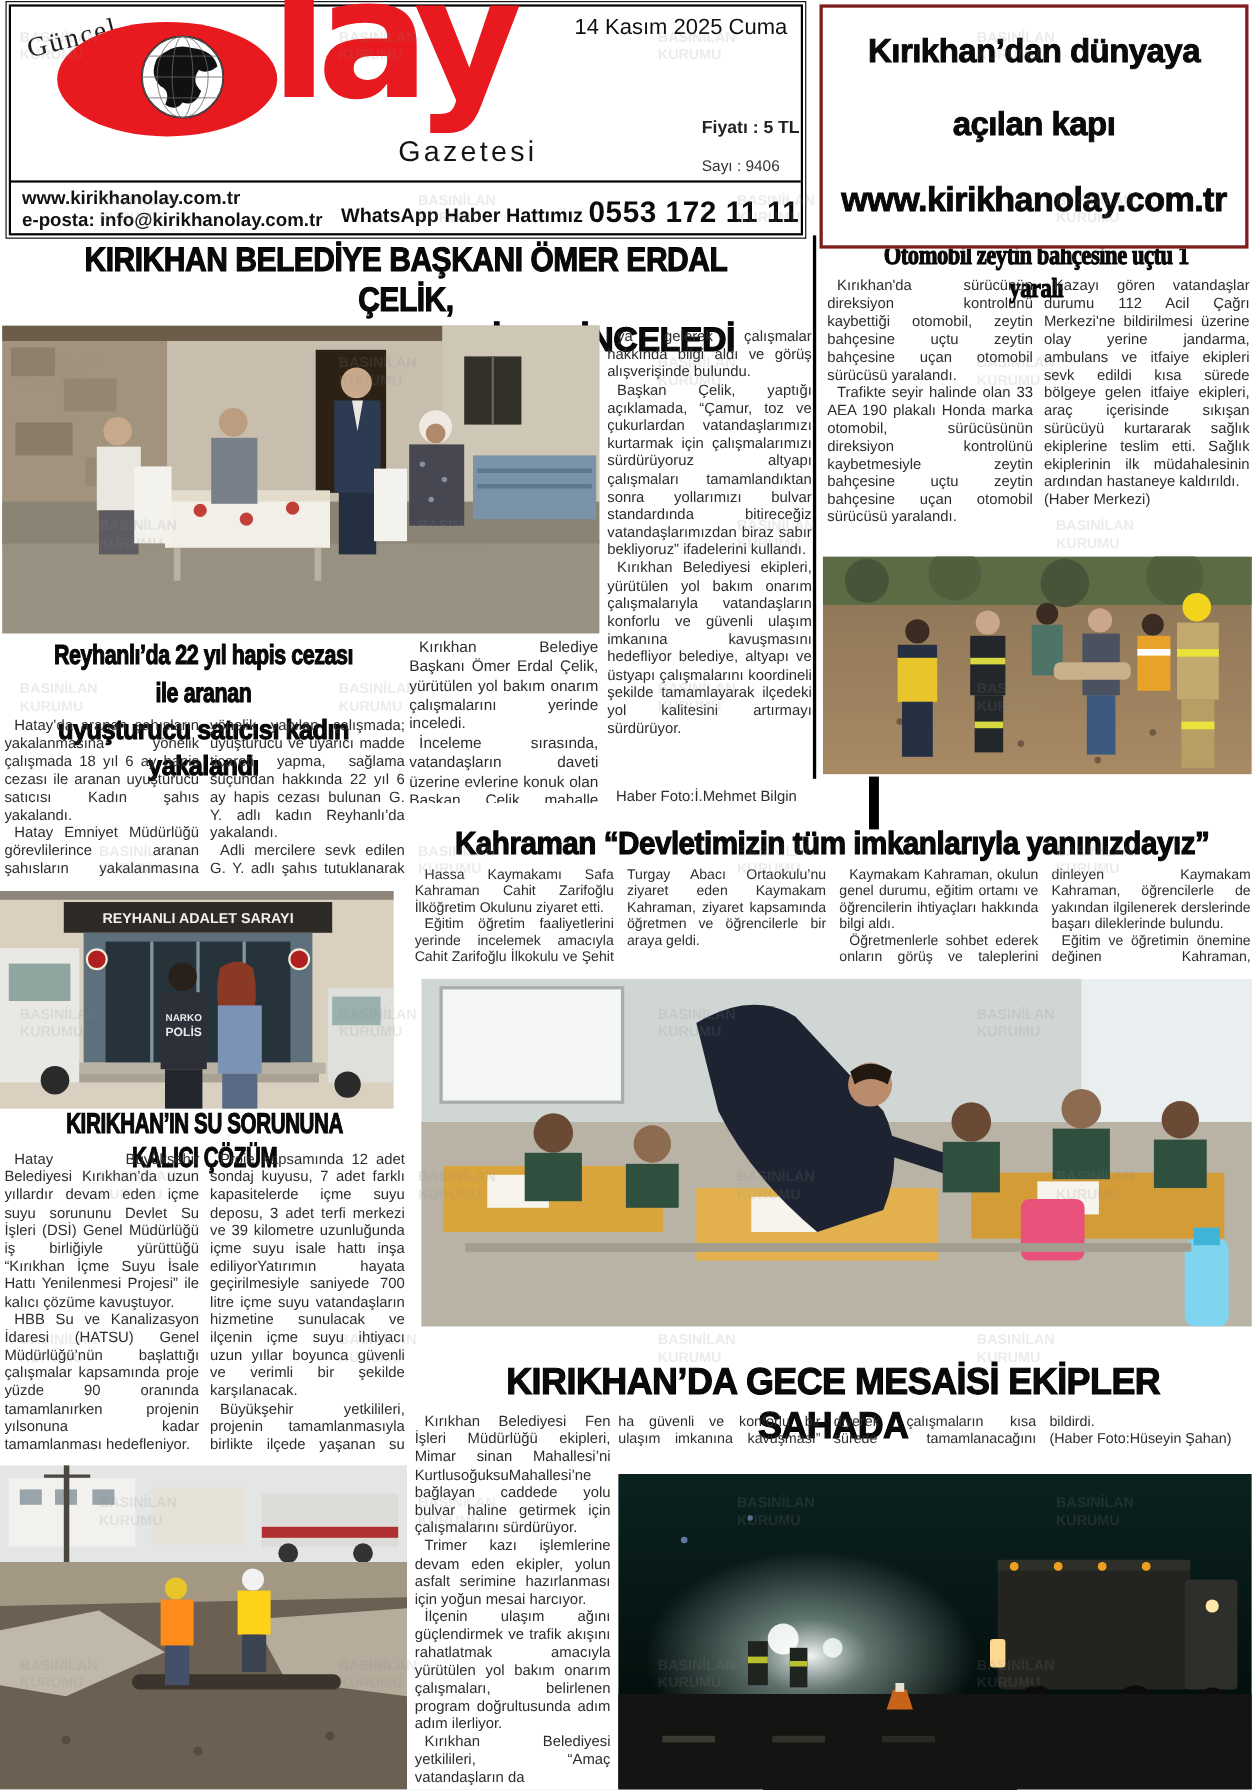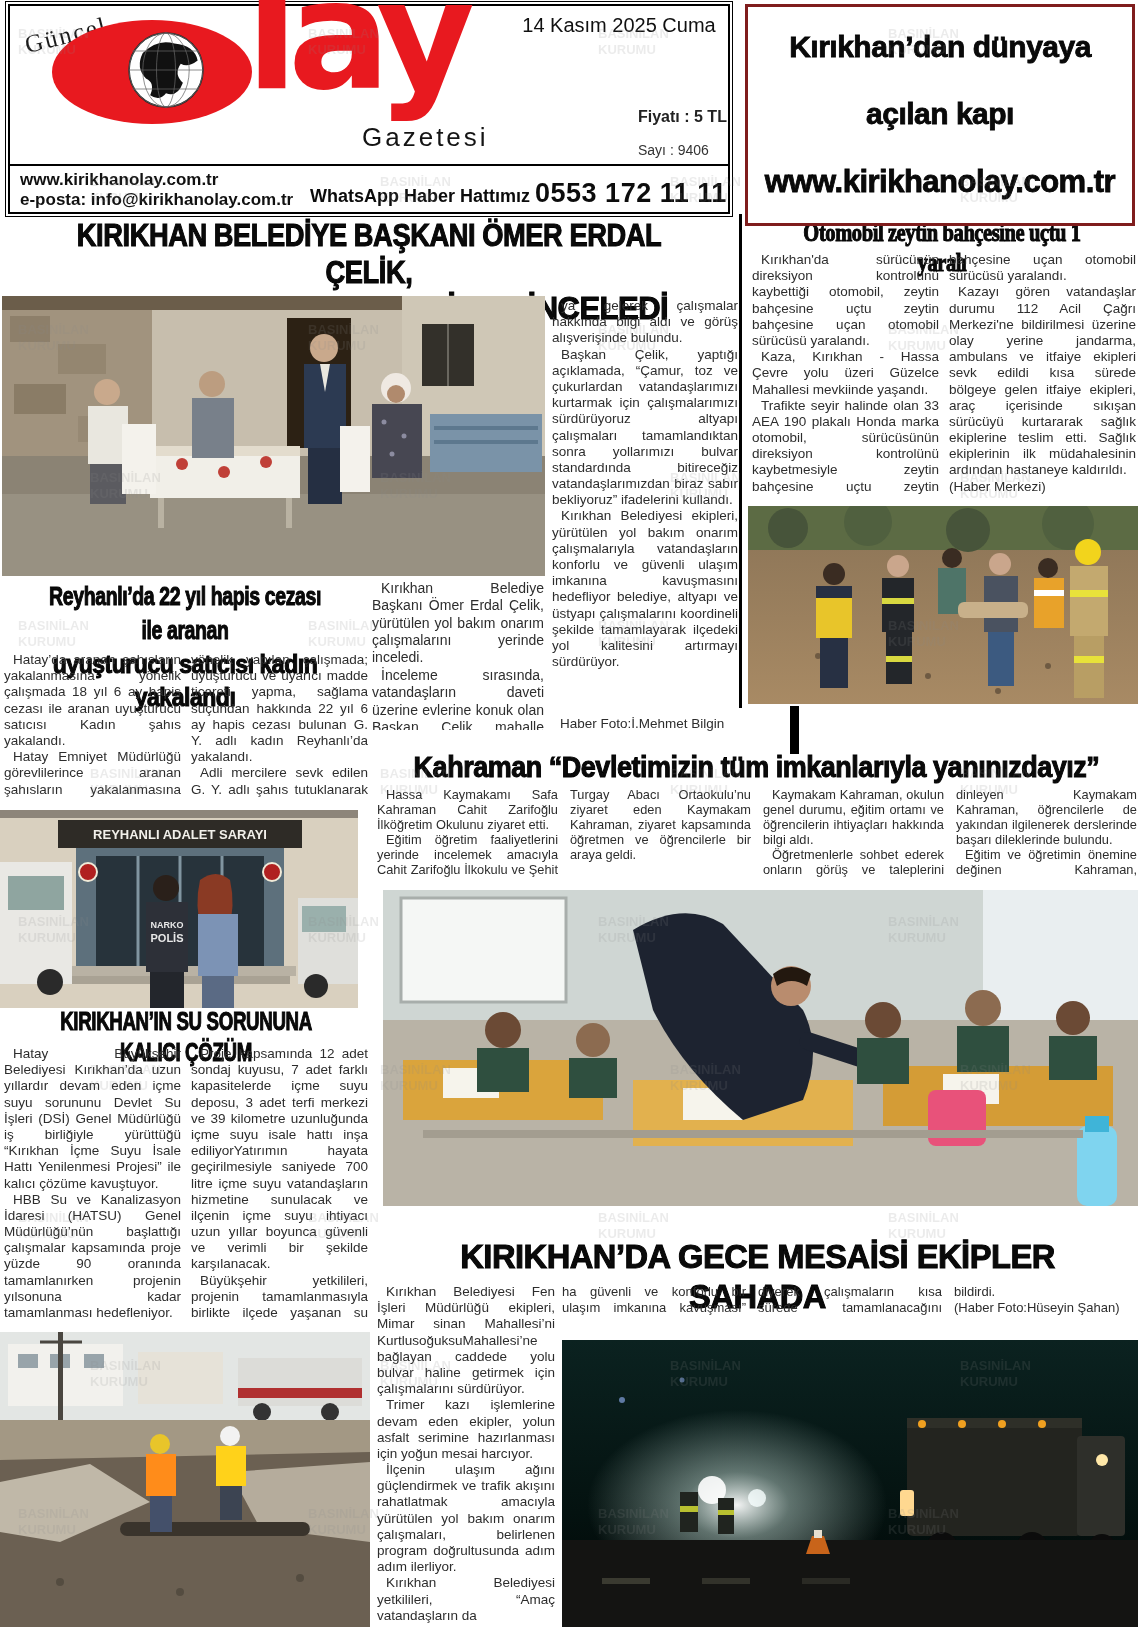--- a/index.html
+++ b/index.html
@@ -187,21 +187,20 @@
       <rect x="198" y="104" width="40" height="62" fill="#7c93b5"></rect>
       <rect x="202" y="166" width="32" height="32" fill="#5a6a84"></rect>
     </svg>
   </div>
 
   <div class="abs hl" style="left:748px;top:218px;width:388px;font-size:25px;font-family:Liberation Serif, serif;">
     <span style="transform:scaleX(0.82);">Otomobil zeytin bahçesine uçtu 1 yaralı</span>
   </div>
   <div class="abs bodytxt cols2" style="left:752px;top:252px;width:384px;height:252px;">
     <p>Kırıkhan'da sürücünün direksiyon kontrolünü kaybettiği otomobil, zeytin bahçesine uçtu zeytin bahçesine uçan otomobil sürücüsü yaralandı.</p>
-    <p>Kaza, Kırıkhan - Hassa Çevre yolu üzeri Güzelce Mahallesi mevkiinde yaşandı.</p>
     <p>Trafikte seyir halinde olan 33 AEA 190 plakalı Honda marka otomobil, sürücüsünün direksiyon kontrolünü kaybetmesiyle zeytin bahçesine uçtu zeytin bahçesine uçan otomobil sürücüsü yaralandı.</p>
     <p>Kazayı gören vatandaşlar durumu 112 Acil Çağrı Merkezi'ne bildirilmesi üzerine olay yerine jandarma, ambulans ve itfaiye ekipleri sevk edildi kısa sürede bölgeye gelen itfaiye ekipleri, araç içerisinde sıkışan sürücüyü kurtararak sağlık ekiplerine teslim etti. Sağlık ekiplerinin ilk müdahalesinin ardından hastaneye kaldırıldı.</p>
     <p class="noind">(Haber Merkezi)</p>
   </div>
 
   <div class="abs photo" style="left:748px;top:506px;">
     <svg width="390" height="198" viewBox="0 0 390 198">
       <defs>
         <linearGradient id="dirt" x1="0" y1="0" x2="0" y2="1">
           <stop offset="0" stop-color="#8a7356"></stop>

